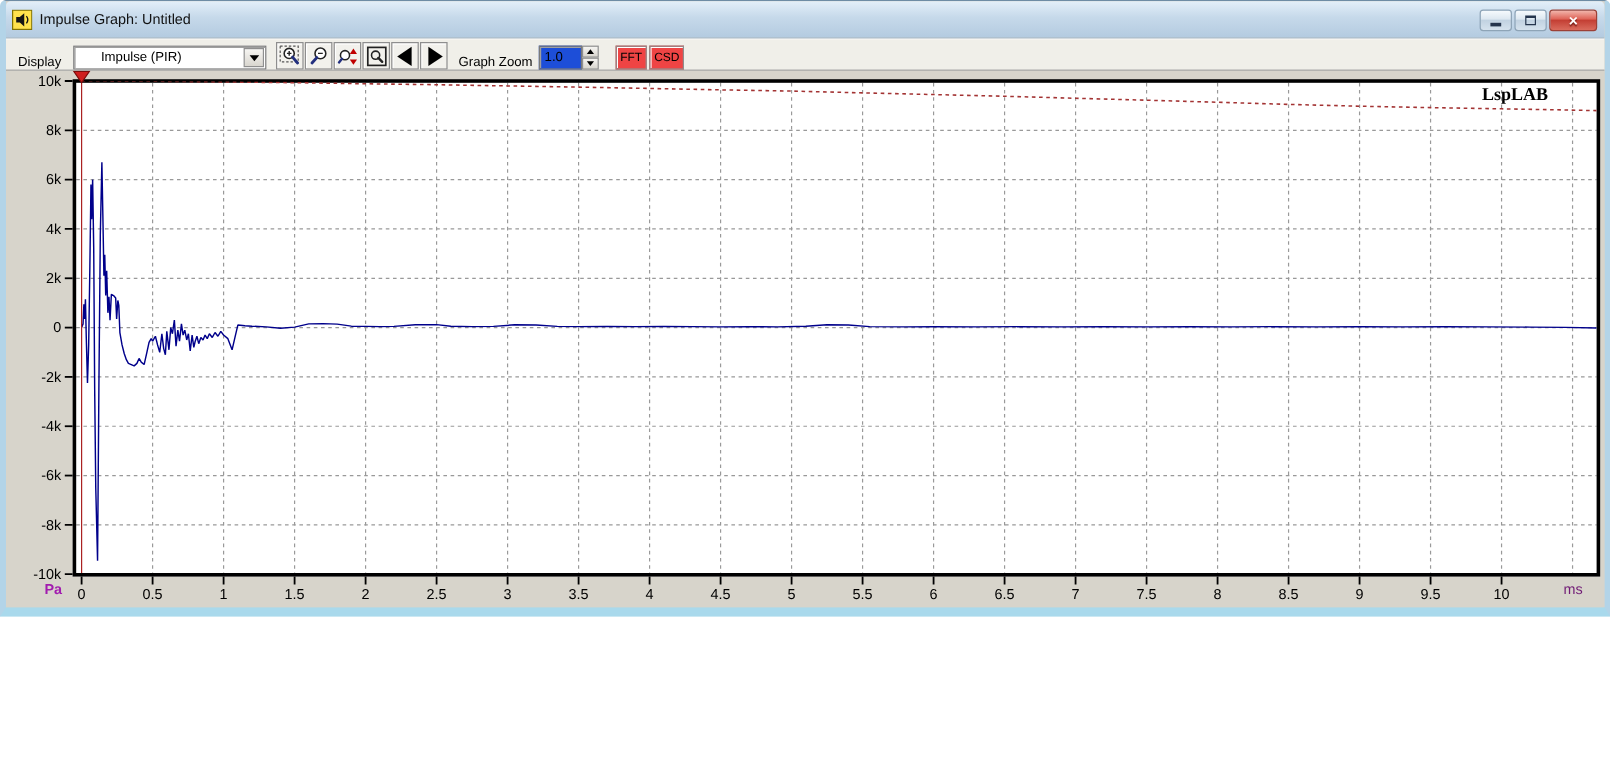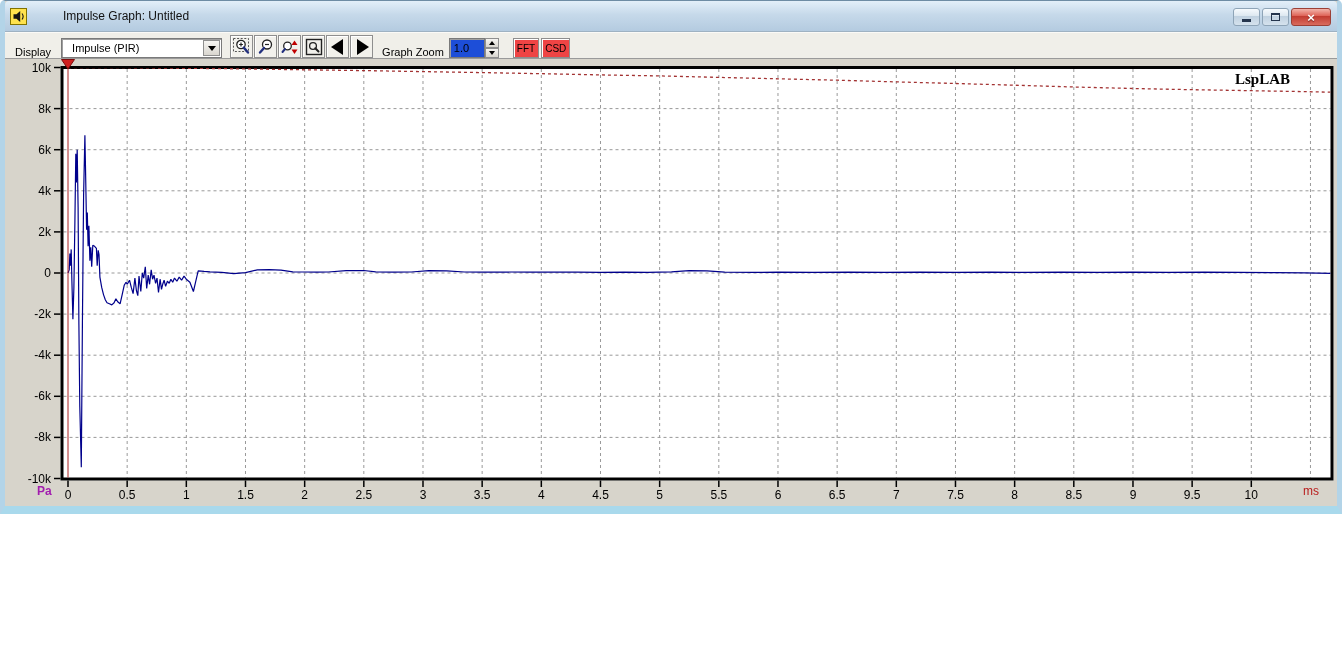--- a/index.html
+++ b/index.html
@@ -14,21 +14,20 @@
     border-bottom:8px solid #a9d9ec; border-top:1px solid #6e8ca4;
     border-radius:5px 5px 0 0;
     background:#d7d4cb;
   }
   .title-bar {
     height:30px; display:flex; align-items:center;
     background:linear-gradient(#e3eff9, #c6d9ea 45%, #b4cbe0);
     border-radius:4px 4px 0 0;
     padding:0 6px 0 5px;
     position:relative;
-    gap:30px;
   }
   .title-icon { width:17px; height:17px; margin-right:6px; flex:0 0 auto; }
   .title-text { font-size:12px; color:#111; white-space:nowrap; }
   .win-controls { position:absolute; right:6px; top:7px; display:flex; gap:2px; }
   .win-btn {
     height:18px; border-radius:3px; border:1px solid #8ea4b7;
     background:linear-gradient(#f6fafd, #dce7f0 45%, #c0d1e0 46%, #d5e2ed);
     display:flex; align-items:center; justify-content:center; cursor:default;
   }
   .win-btn.min, .win-btn.max { width:27px; }
@@ -46,21 +45,21 @@
     border-top:1px solid #9fb2c2; box-shadow:inset 0 1px 0 #fbfaf7;
     border-bottom:1px solid #9a9a9a;
     display:flex; align-items:flex-end; padding-left:10px;
   }
   .tb-label { font-size:11px; color:#000; margin-right:10px; }
   .combo {
     width:161px; height:20px; background:#fff; border:1px solid #7a7a7a;
     box-shadow:inset 1px 1px 0 #9f9f9f;
     display:flex; align-items:center; position:relative; margin-right:8px;
   }
-  .combo-value { font-size:11px; padding-left:10px; flex:1; color:#000; }
+  .combo-value { font-size:11px; padding-left:22px; flex:1; color:#000; }
   .combo-btn {
     width:17px; height:16px; margin-right:1px; border:1px solid #8f8f8f;
     background:linear-gradient(#f6f5f2,#d9d6cf);
     display:flex; align-items:center; justify-content:center;
   }
   .tri-down { width:0; height:0; border-left:4px solid transparent; border-right:4px solid transparent; border-top:5px solid #000; }
   .tri-up-s { width:0; height:0; border-left:3px solid transparent; border-right:3px solid transparent; border-bottom:4px solid #000; }
   .tri-down-s { width:0; height:0; border-left:3px solid transparent; border-right:3px solid transparent; border-top:4px solid #000; }
   .tb-btn {
     width:23px; height:23px; background:#f2f1ec; border:1px solid #8e8e8e;
@@ -83,21 +82,21 @@
     min-width:24px; height:20px; padding:0 3px; background:#ef4444; border:1px solid #8e8e8e;
     box-shadow:inset 1px 1px 0 #ffffff; margin-right:2px;
     font-size:10px; color:#000; display:flex; align-items:center; justify-content:center;
     letter-spacing:0px;
   }
 
   
   .chart-area { position:relative; width:1332px; height:387px; background:#d7d4cb; }
   #chart-svg { position:absolute; left:0; top:0; }
   .unit-pa { position:absolute; left:32px; top:425px; font-size:12px; font-weight:bold; color:#a21caf; }
-  .unit-ms { position:absolute; left:1298px; top:425px; font-size:12px; color:#b91c1c; }
+  .unit-ms { position:absolute; left:1298px; top:425px; font-size:12px; color:#701a75; }
   .brand {
     position:absolute; left:1230px; top:12px; font-size:15px; font-weight:bold;
     font-family:"Liberation Serif", serif; color:#000;
   }
 </style>
 </head>
 <body>
 
 <div id="stage">
   <div class="app-window">

